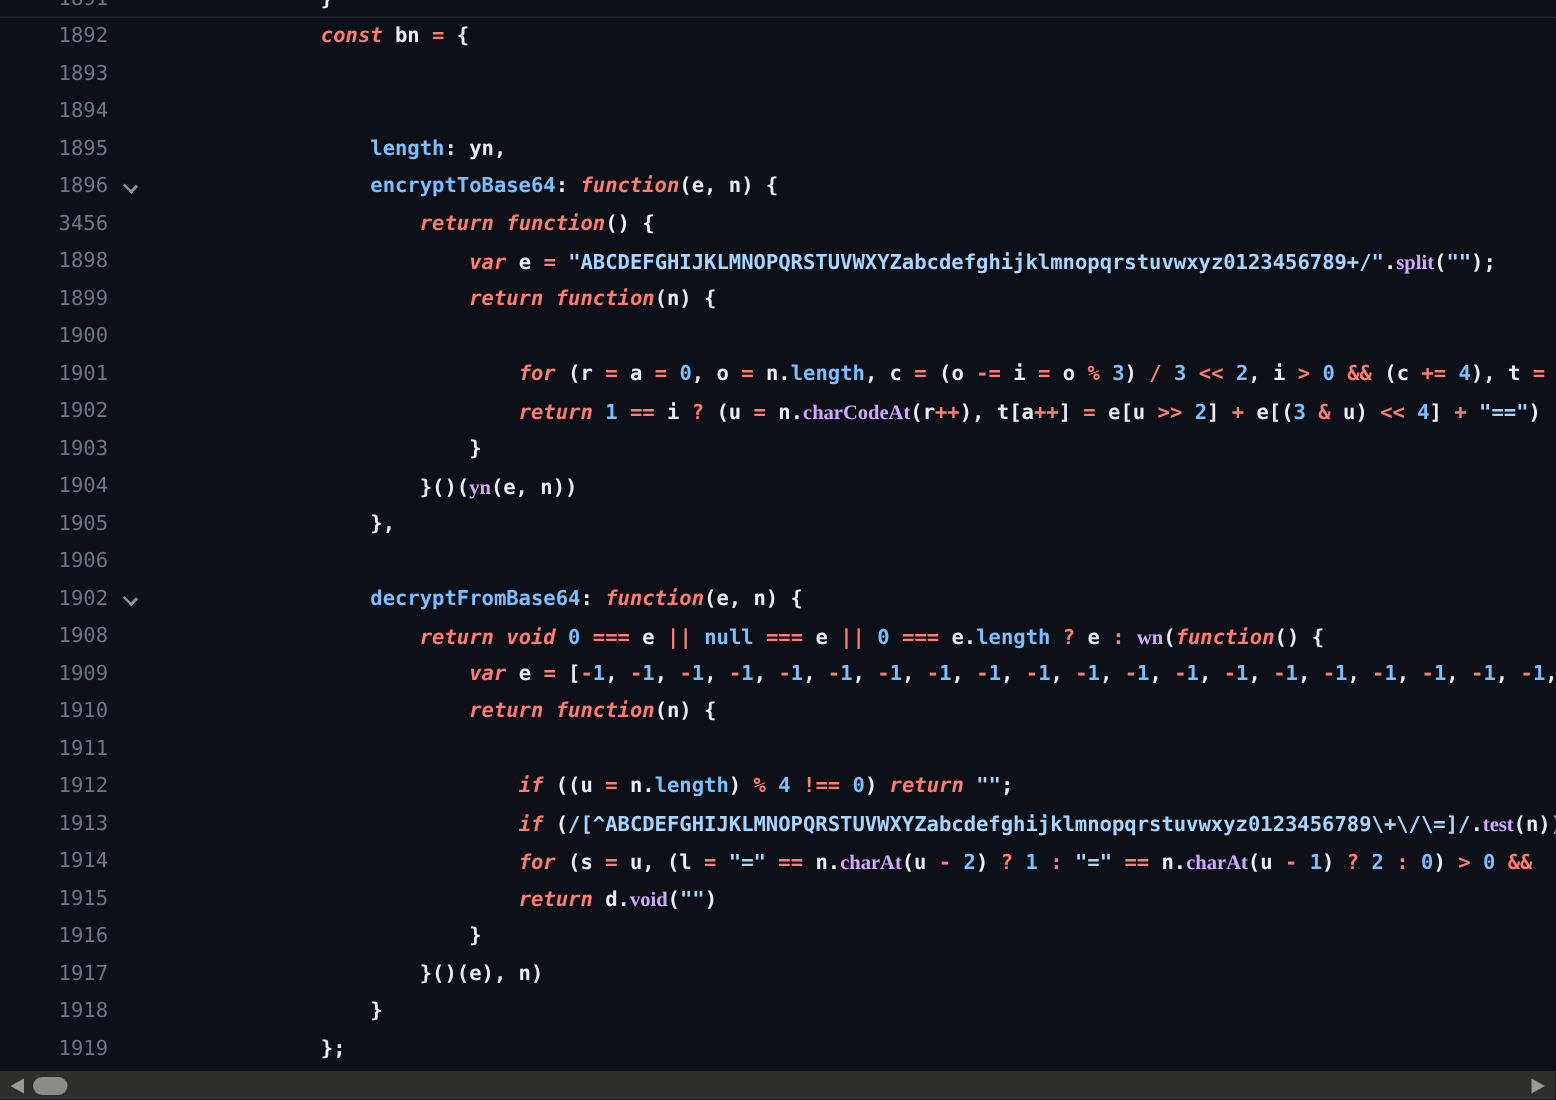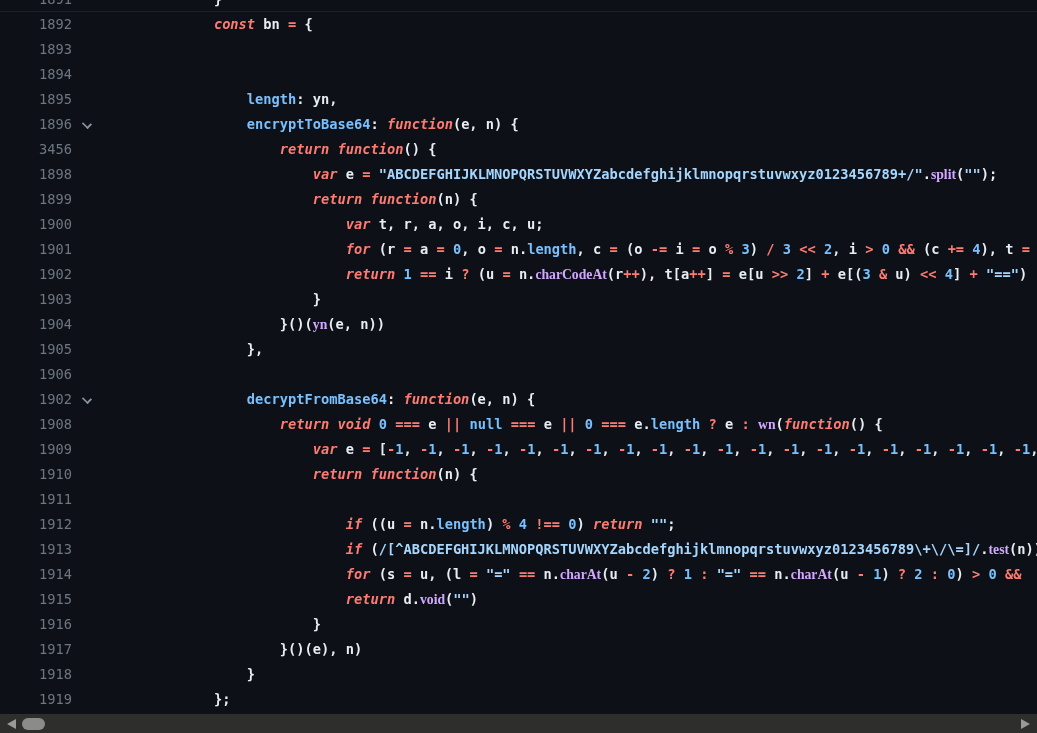--- a/index.html
+++ b/index.html
@@ -56,21 +56,21 @@
   <div class="lines">
       <div class="line sep"><span class="ln">1891</span><span class="fold"></span><span class="code"><span class="t-v">            }</span></span></div>
       <div class="line"><span class="ln">1892</span><span class="fold"></span><span class="code"><span class="t-v">            </span><span class="t-k">const</span><span class="t-v"> bn </span><span class="t-o">=</span><span class="t-v"> {</span></span></div>
       <div class="line"><span class="ln">1893</span><span class="fold"></span></div>
       <div class="line"><span class="ln">1894</span><span class="fold"></span></div>
       <div class="line"><span class="ln">1895</span><span class="fold"></span><span class="code"><span class="t-v">                </span><span class="t-p">length</span><span class="t-v">: yn,</span></span></div>
       <div class="line"><span class="ln">1896</span><span class="fold"><span class="chev"></span></span><span class="code"><span class="t-v">                </span><span class="t-p">encryptToBase64</span><span class="t-v">: </span><span class="t-k">function</span><span class="t-v">(e, n) {</span></span></div>
       <div class="line"><span class="ln">3456</span><span class="fold"></span><span class="code"><span class="t-v">                    </span><span class="t-k">return</span><span class="t-v"> </span><span class="t-k">function</span><span class="t-v">() {</span></span></div>
       <div class="line"><span class="ln">1898</span><span class="fold"></span><span class="code"><span class="t-v">                        </span><span class="t-k">var</span><span class="t-v"> e </span><span class="t-o">=</span><span class="t-v"> </span><span class="t-s">"ABCDEFGHIJKLMNOPQRSTUVWXYZabcdefghijklmnopqrstuvwxyz0123456789+/"</span><span class="t-v">.</span><span class="t-f">split</span><span class="t-v">(</span><span class="t-s">""</span><span class="t-v">);</span></span></div>
       <div class="line"><span class="ln">1899</span><span class="fold"></span><span class="code"><span class="t-v">                        </span><span class="t-k">return</span><span class="t-v"> </span><span class="t-k">function</span><span class="t-v">(n) {</span></span></div>
-      <div class="line"><span class="ln">1900</span><span class="fold"></span><span class="code"><span class="t-v">                            </span><span class="t-k">var</span><span class="t-v"> t, r, a, o, i, c, u;</span></span></div>
+      <div class="line"><span class="ln">1900</span><span class="fold"></span></div>
       <div class="line"><span class="ln">1901</span><span class="fold"></span><span class="code"><span class="t-v">                            </span><span class="t-k">for</span><span class="t-v"> (r </span><span class="t-o">=</span><span class="t-v"> a </span><span class="t-o">=</span><span class="t-v"> </span><span class="t-n">0</span><span class="t-v">, o </span><span class="t-o">=</span><span class="t-v"> n.</span><span class="t-p">length</span><span class="t-v">, c </span><span class="t-o">=</span><span class="t-v"> (o </span><span class="t-o">-=</span><span class="t-v"> i </span><span class="t-o">=</span><span class="t-v"> o </span><span class="t-o">%</span><span class="t-v"> </span><span class="t-n">3</span><span class="t-v">) </span><span class="t-o">/</span><span class="t-v"> </span><span class="t-n">3</span><span class="t-v"> </span><span class="t-o">&lt;&lt;</span><span class="t-v"> </span><span class="t-n">2</span><span class="t-v">, i </span><span class="t-o">&gt;</span><span class="t-v"> </span><span class="t-n">0</span><span class="t-v"> </span><span class="t-o">&amp;&amp;</span><span class="t-v"> (c </span><span class="t-o">+=</span><span class="t-v"> </span><span class="t-n">4</span><span class="t-v">), t </span><span class="t-o">=</span><span class="t-v"> []</span></span></div>
       <div class="line"><span class="ln">1902</span><span class="fold"></span><span class="code"><span class="t-v">                            </span><span class="t-k">return</span><span class="t-v"> </span><span class="t-n">1</span><span class="t-v"> </span><span class="t-o">==</span><span class="t-v"> i </span><span class="t-o">?</span><span class="t-v"> (u </span><span class="t-o">=</span><span class="t-v"> n.</span><span class="t-f">charCodeAt</span><span class="t-v">(r</span><span class="t-o">++</span><span class="t-v">), t[a</span><span class="t-o">++</span><span class="t-v">] </span><span class="t-o">=</span><span class="t-v"> e[u </span><span class="t-o">&gt;&gt;</span><span class="t-v"> </span><span class="t-n">2</span><span class="t-v">] </span><span class="t-o">+</span><span class="t-v"> e[(</span><span class="t-n">3</span><span class="t-v"> </span><span class="t-o">&amp;</span><span class="t-v"> u) </span><span class="t-o">&lt;&lt;</span><span class="t-v"> </span><span class="t-n">4</span><span class="t-v">] </span><span class="t-o">+</span><span class="t-v"> </span><span class="t-s">"=="</span><span class="t-v">)</span></span></div>
       <div class="line"><span class="ln">1903</span><span class="fold"></span><span class="code"><span class="t-v">                        }</span></span></div>
       <div class="line"><span class="ln">1904</span><span class="fold"></span><span class="code"><span class="t-v">                    }()(</span><span class="t-f">yn</span><span class="t-v">(e, n))</span></span></div>
       <div class="line"><span class="ln">1905</span><span class="fold"></span><span class="code"><span class="t-v">                },</span></span></div>
       <div class="line"><span class="ln">1906</span><span class="fold"></span></div>
       <div class="line"><span class="ln">1902</span><span class="fold"><span class="chev"></span></span><span class="code"><span class="t-v">                </span><span class="t-p">decryptFromBase64</span><span class="t-v">: </span><span class="t-k">function</span><span class="t-v">(e, n) {</span></span></div>
       <div class="line"><span class="ln">1908</span><span class="fold"></span><span class="code"><span class="t-v">                    </span><span class="t-k">return</span><span class="t-v"> </span><span class="t-k">void</span><span class="t-v"> </span><span class="t-n">0</span><span class="t-v"> </span><span class="t-o">===</span><span class="t-v"> e </span><span class="t-o">||</span><span class="t-v"> </span><span class="t-n">null</span><span class="t-v"> </span><span class="t-o">===</span><span class="t-v"> e </span><span class="t-o">||</span><span class="t-v"> </span><span class="t-n">0</span><span class="t-v"> </span><span class="t-o">===</span><span class="t-v"> e.</span><span class="t-p">length</span><span class="t-v"> </span><span class="t-o">?</span><span class="t-v"> e </span><span class="t-o">:</span><span class="t-v"> </span><span class="t-f">wn</span><span class="t-v">(</span><span class="t-k">function</span><span class="t-v">() {</span></span></div>
       <div class="line"><span class="ln">1909</span><span class="fold"></span><span class="code"><span class="t-v">                        </span><span class="t-k">var</span><span class="t-v"> e </span><span class="t-o">=</span><span class="t-v"> [</span><span class="t-o">-</span><span class="t-n">1</span><span class="t-v">, </span><span class="t-o">-</span><span class="t-n">1</span><span class="t-v">, </span><span class="t-o">-</span><span class="t-n">1</span><span class="t-v">, </span><span class="t-o">-</span><span class="t-n">1</span><span class="t-v">, </span><span class="t-o">-</span><span class="t-n">1</span><span class="t-v">, </span><span class="t-o">-</span><span class="t-n">1</span><span class="t-v">, </span><span class="t-o">-</span><span class="t-n">1</span><span class="t-v">, </span><span class="t-o">-</span><span class="t-n">1</span><span class="t-v">, </span><span class="t-o">-</span><span class="t-n">1</span><span class="t-v">, </span><span class="t-o">-</span><span class="t-n">1</span><span class="t-v">, </span><span class="t-o">-</span><span class="t-n">1</span><span class="t-v">, </span><span class="t-o">-</span><span class="t-n">1</span><span class="t-v">, </span><span class="t-o">-</span><span class="t-n">1</span><span class="t-v">, </span><span class="t-o">-</span><span class="t-n">1</span><span class="t-v">, </span><span class="t-o">-</span><span class="t-n">1</span><span class="t-v">, </span><span class="t-o">-</span><span class="t-n">1</span><span class="t-v">, </span><span class="t-o">-</span><span class="t-n">1</span><span class="t-v">, </span><span class="t-o">-</span><span class="t-n">1</span><span class="t-v">, </span><span class="t-o">-</span><span class="t-n">1</span><span class="t-v">, </span><span class="t-o">-</span><span class="t-n">1</span><span class="t-v">, </span></span></div>
       <div class="line"><span class="ln">1910</span><span class="fold"></span><span class="code"><span class="t-v">                        </span><span class="t-k">return</span><span class="t-v"> </span><span class="t-k">function</span><span class="t-v">(n) {</span></span></div>

